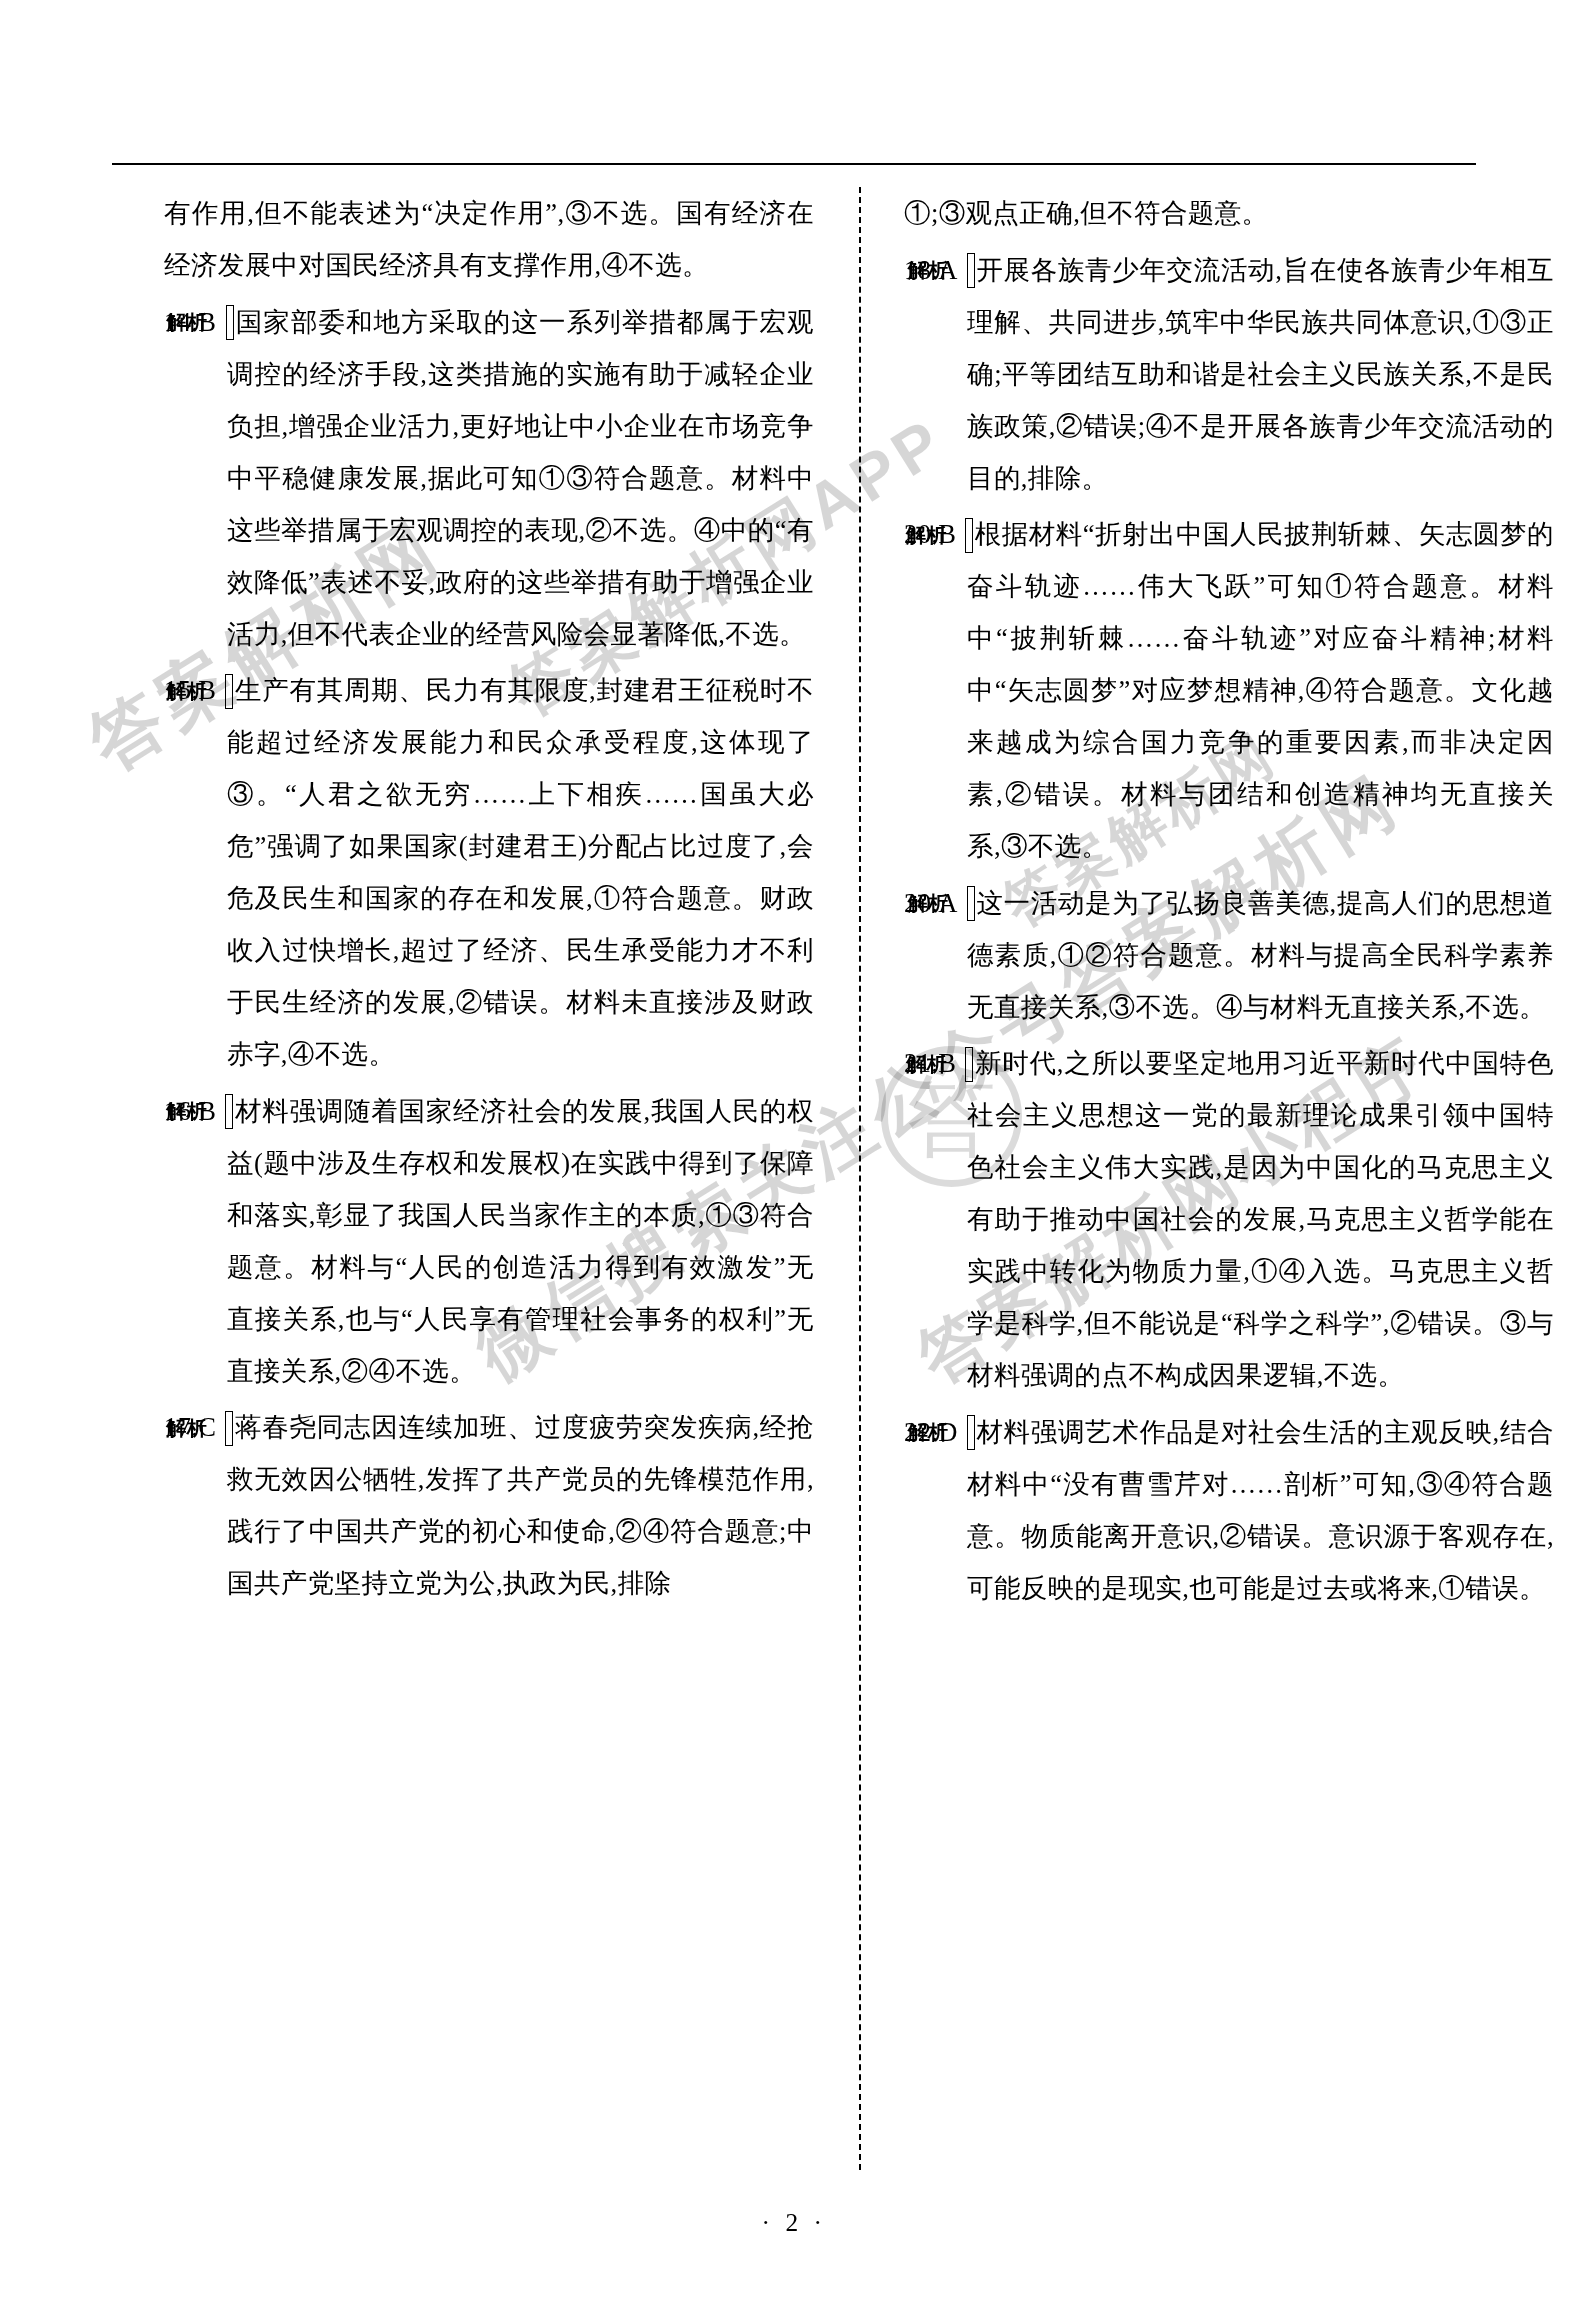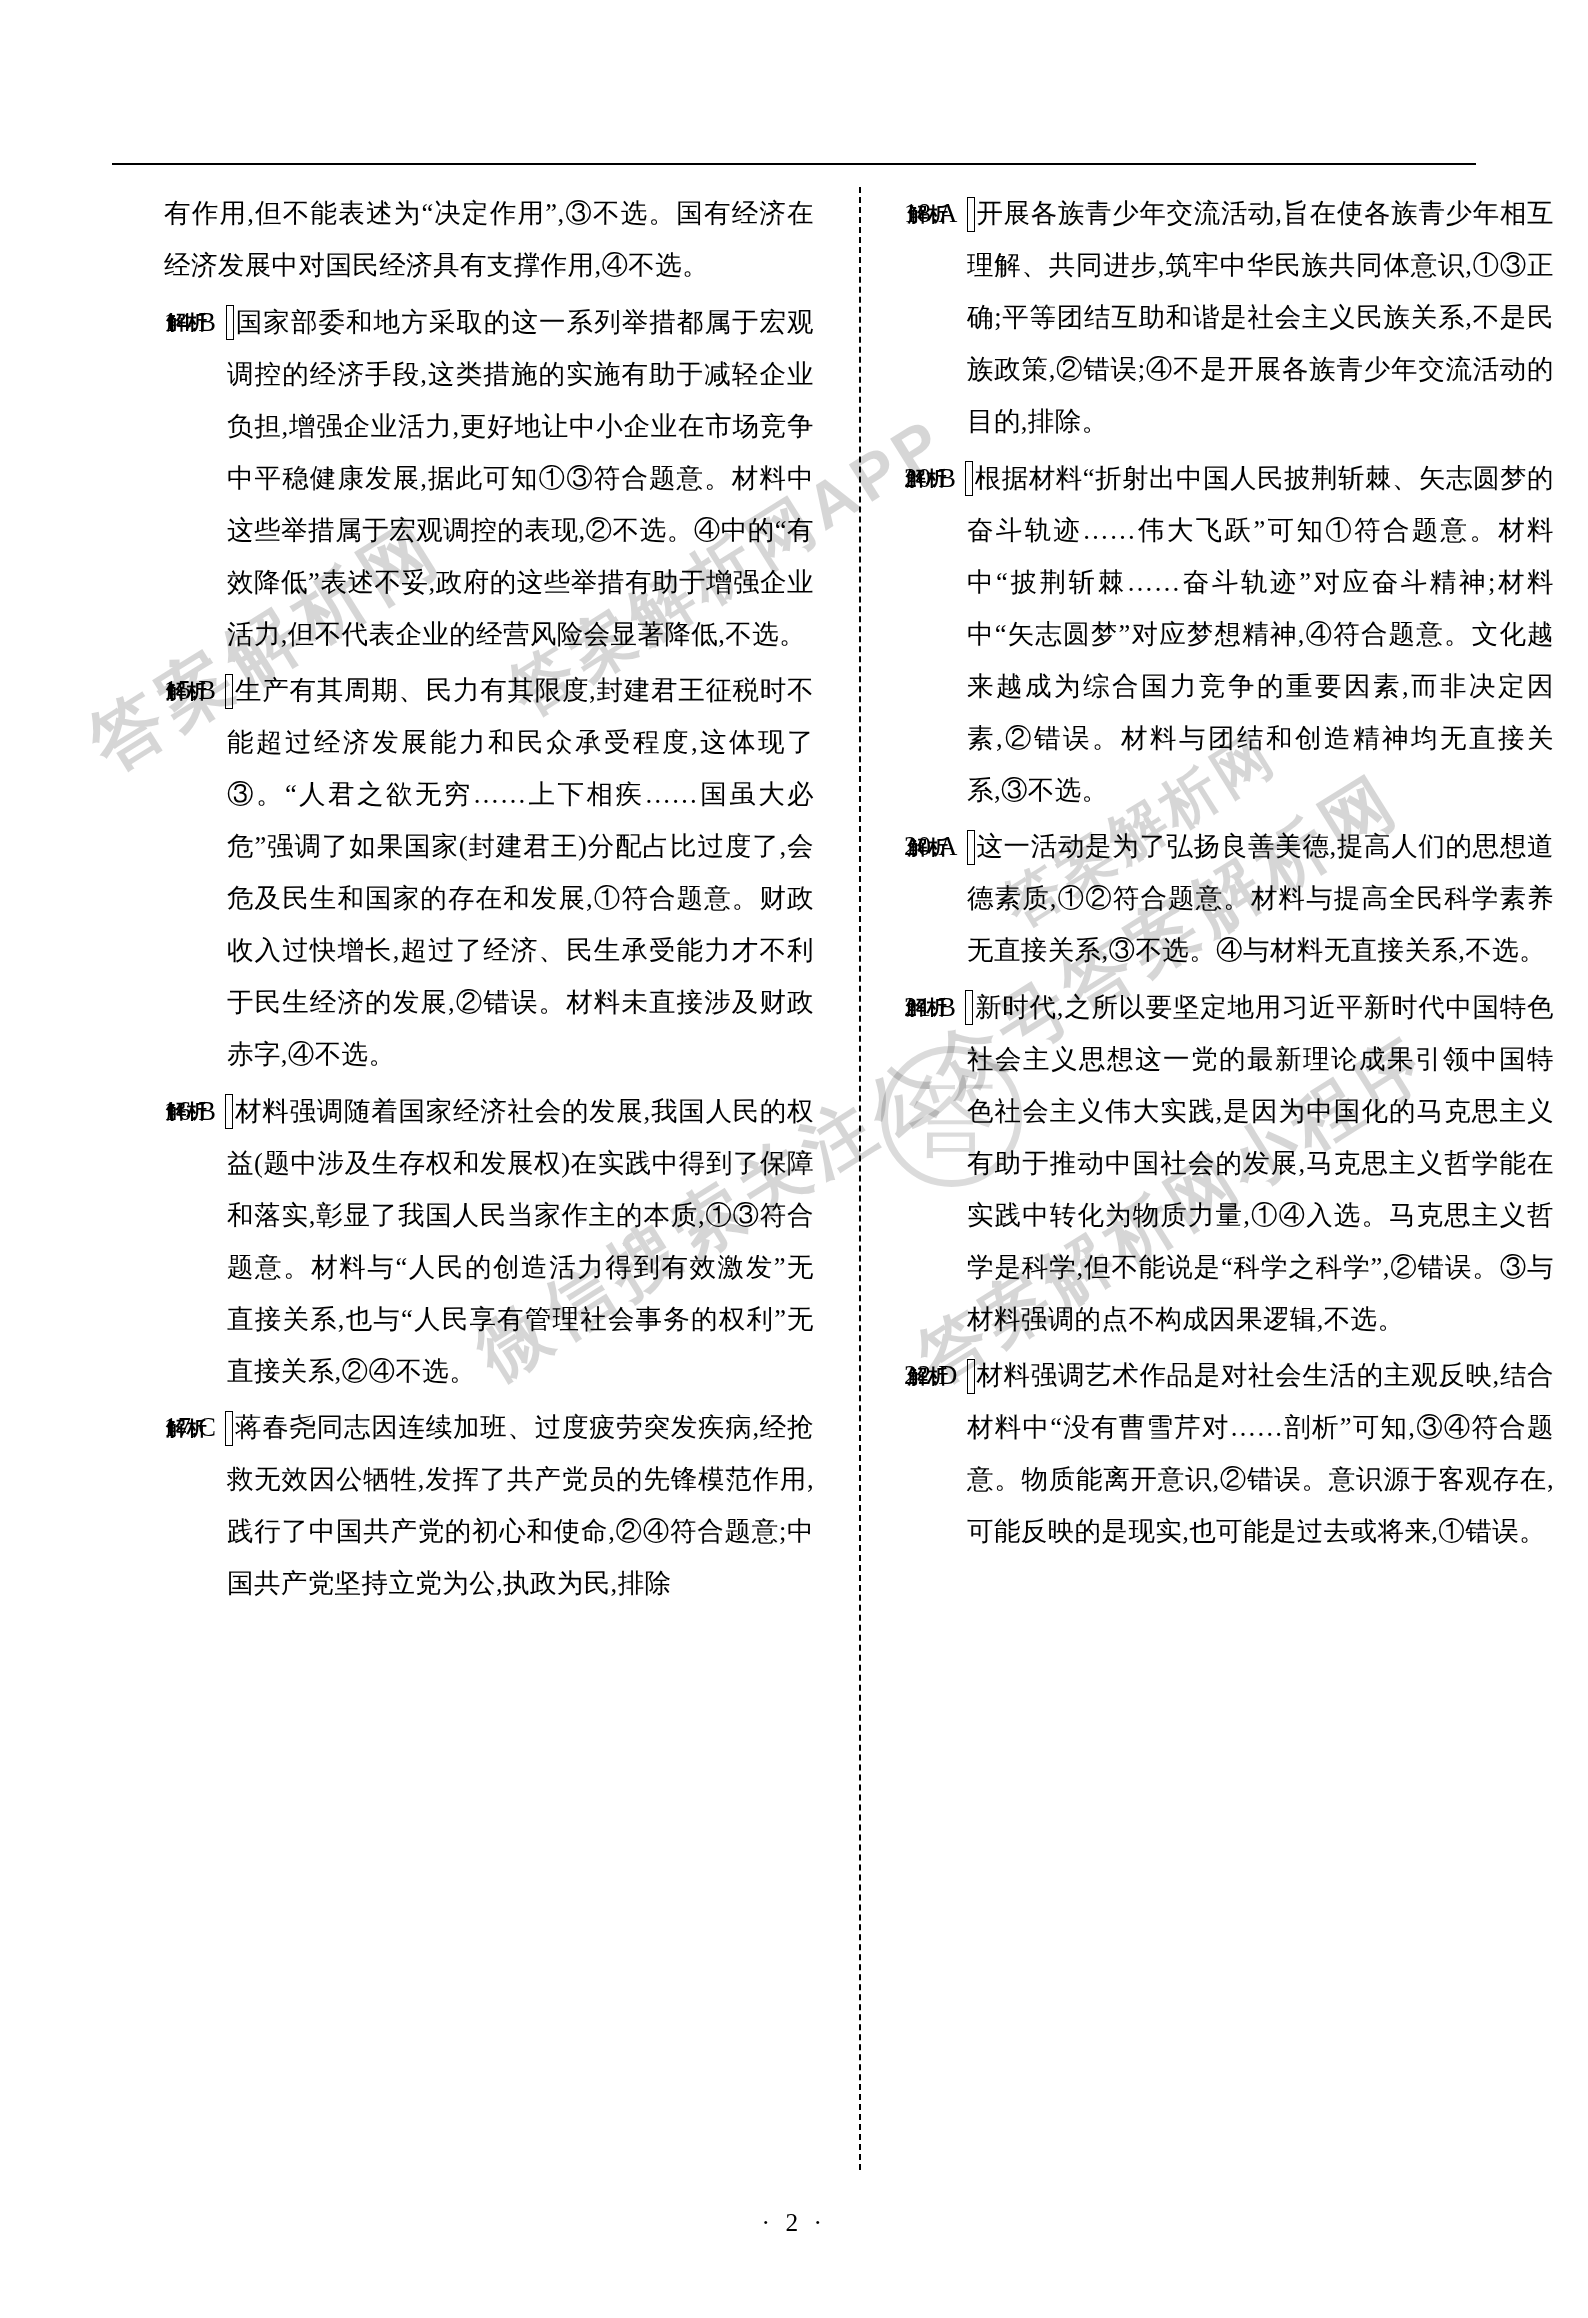--- a/index.html
+++ b/index.html
@@ -173,20 +173,23 @@
       </div>
 
       <div class="item">
         <p class="hang"><span class="num">17.</span><span class="num">C</span>&nbsp;<span class="tag">解析</span><span>蒋春尧同志因连续加班、过度疲劳突发疾病,经抢救无效因公牺牲,发挥了共产党员的先锋模范作用,践行了中国共产党的初心和使命,②④符合题意;中国共产党坚持立党为公,执政为民,排除</span></p>
       </div>
 
     </div>
 
     <div class="col col-right">
 
+      <div class="item">
+        <p class="indent"><span>①;③观点正确,但不符合题意。</span></p>
+      </div>
 
       <div class="item">
         <p class="hang"><span class="num">18.</span><span class="num">A</span>&nbsp;<span class="tag">解析</span><span>开展各族青少年交流活动,旨在使各族青少年相互理解、共同进步,筑牢中华民族共同体意识,①③正确;平等团结互助和谐是社会主义民族关系,不是民族政策,②错误;④不是开展各族青少年交流活动的目的,排除。</span></p>
       </div>
 
       <div class="item">
         <p class="hang"><span class="num">20.</span><span class="num">B</span>&nbsp;<span class="tag">解析</span><span>根据材料“折射出中国人民披荆斩棘、矢志圆梦的奋斗轨迹……伟大飞跃”可知①符合题意。材料中“披荆斩棘……奋斗轨迹”对应奋斗精神;材料中“矢志圆梦”对应梦想精神,④符合题意。文化越来越成为综合国力竞争的重要因素,而非决定因素,②错误。材料与团结和创造精神均无直接关系,③不选。</span></p>
       </div>
 
       <div class="item">

